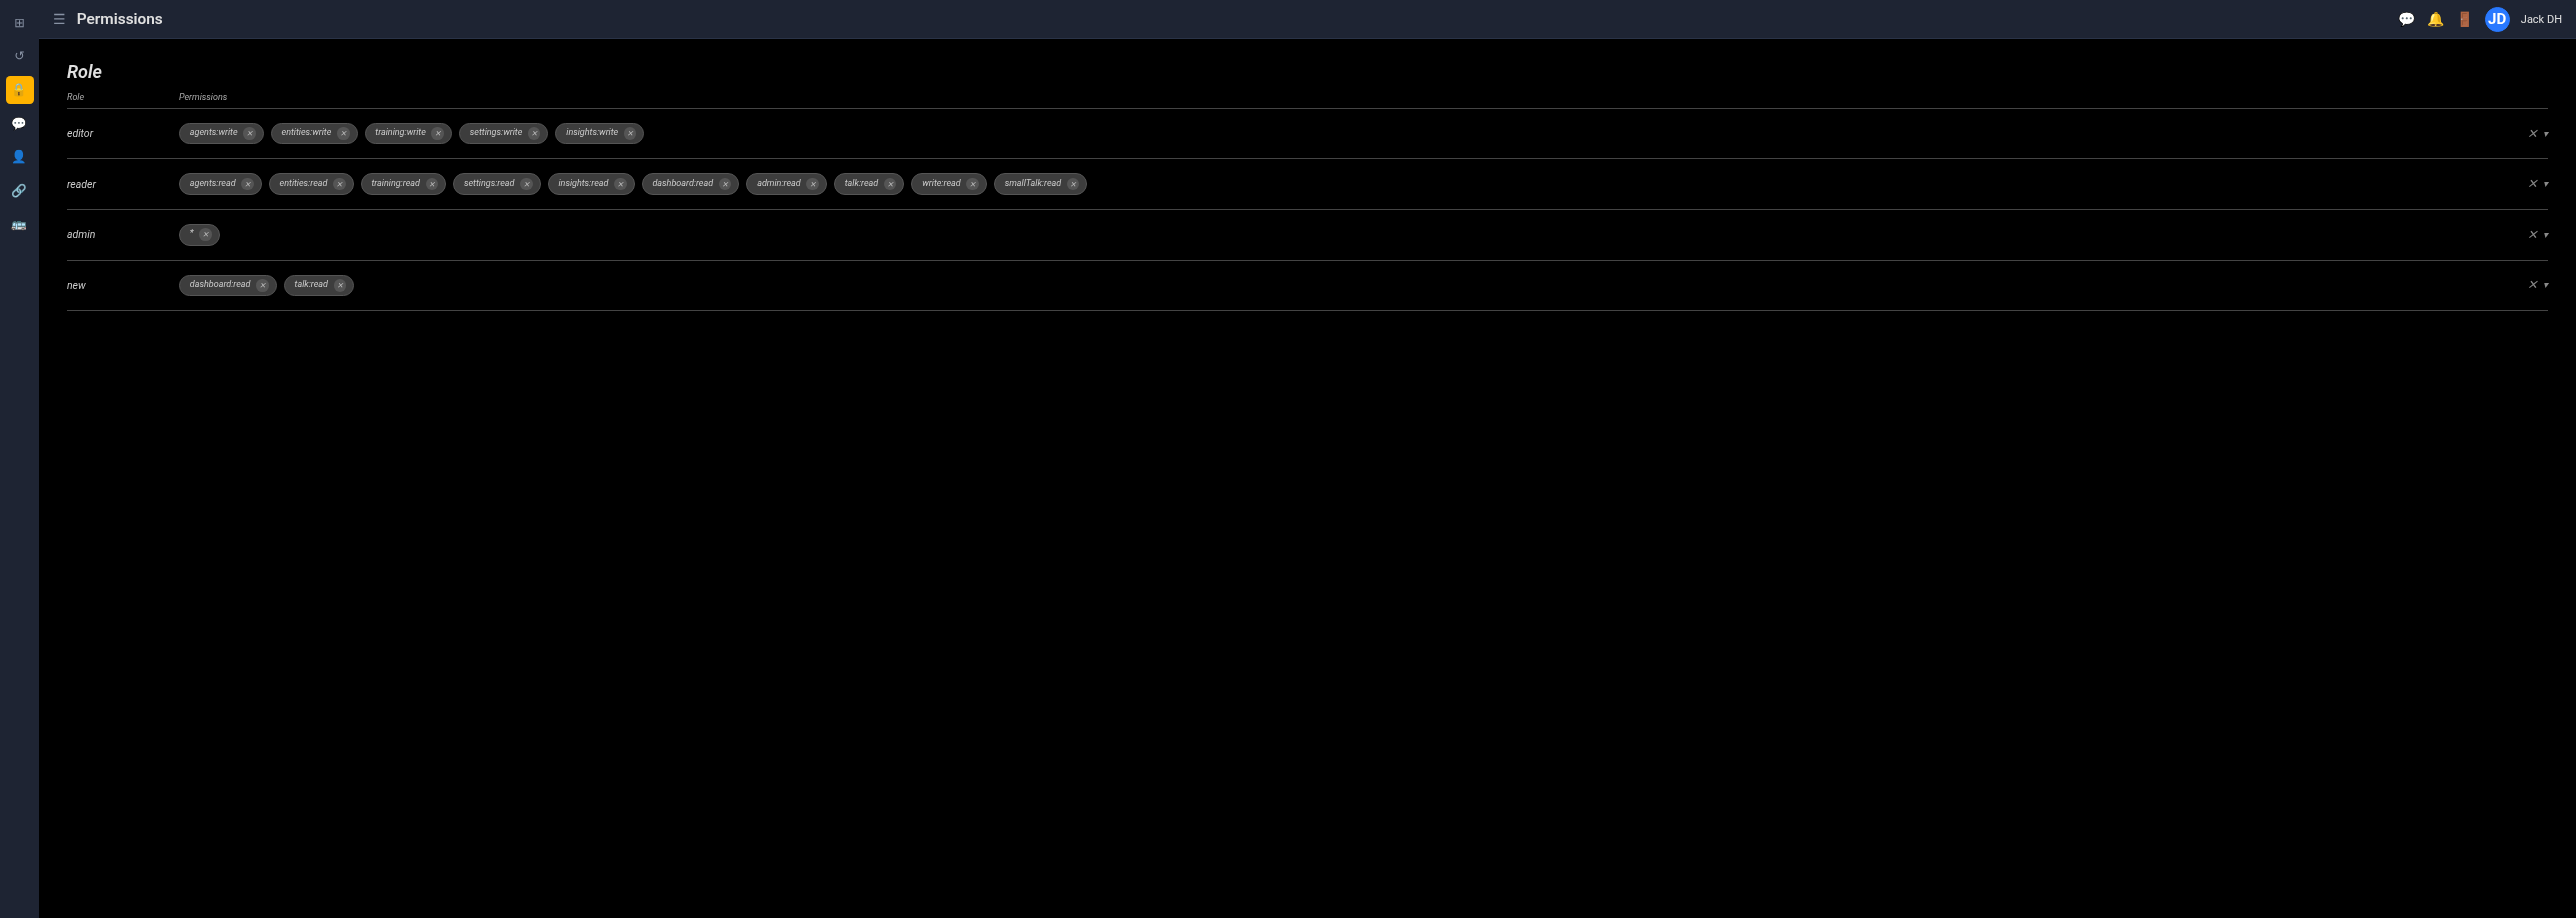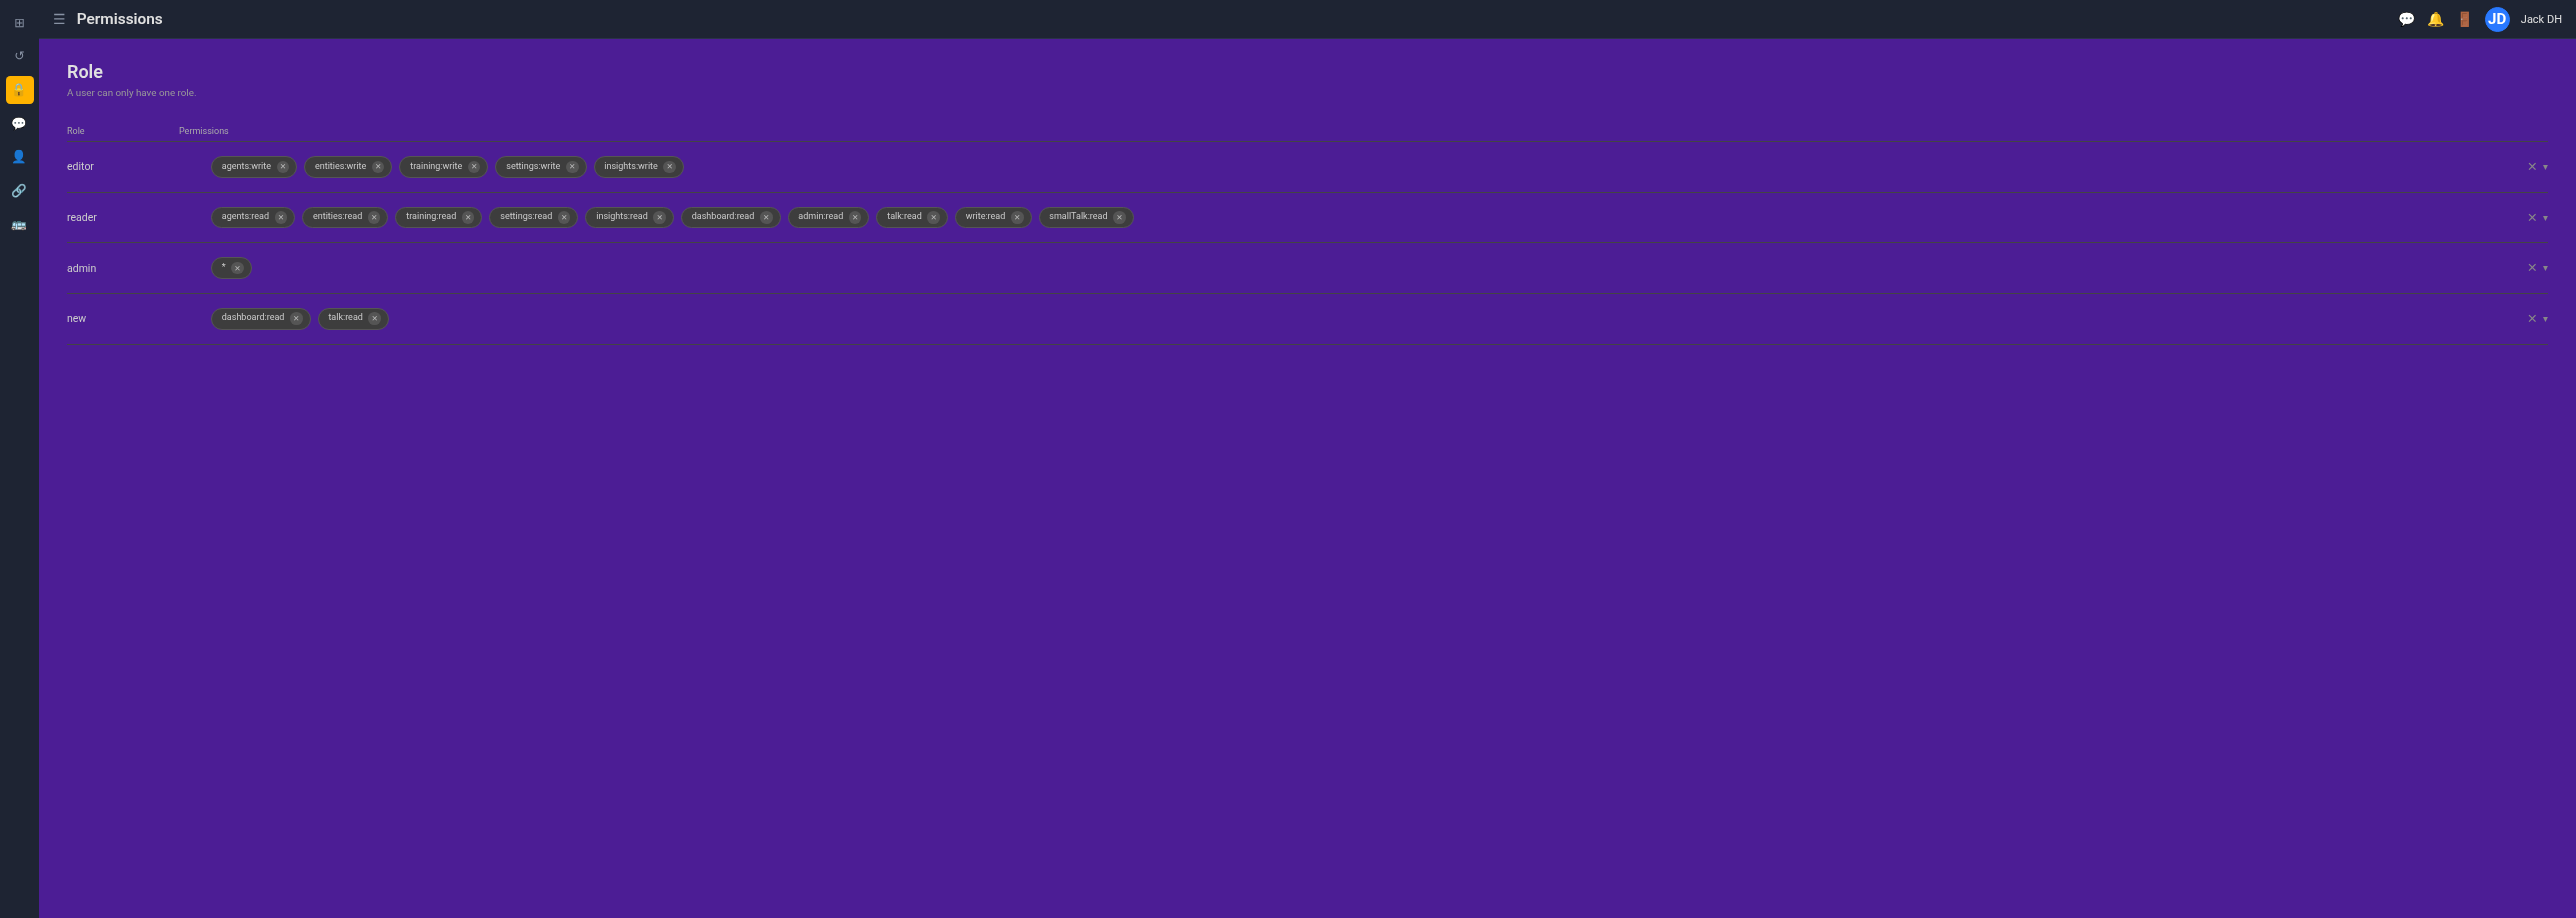--- a/index.html
+++ b/index.html
@@ -95,22 +95,23 @@
     }
     .avatar-name {
       color: #e0e0e0;
       font-size: 11px;
     }
 
     
     .content {
       flex: 1;
       overflow-y: auto;
-      background: #4c1d95;
+      background: #000000;
       padding: 22.4px 28px;
+      font-style: italic;
     }
 
     .section-title {
       font-size: 18px;
       font-weight: 600;
       color: #e0e0e0;
       margin-bottom: 4.2px;
     }
     .section-subtitle {
       font-size: 9.8px;
@@ -136,21 +137,20 @@
       font-size: 9px;
       color: #aaa;
     }
 
     .table-row {
       display: flex;
       align-items: flex-start;
       padding: 14px 0;
       border-bottom: 0.7px solid #444;
       position: relative;
-      gap: 32px;
     }
     .role-name {
       width: 112px;
       flex-shrink: 0;
       font-size: 10.5px;
       color: #ccc;
       padding-top: 4.2px;
     }
     .perms-area {
       flex: 1;
@@ -223,21 +223,20 @@
       <div class="header-action-icon">💬</div>
       <div class="header-action-icon">🔔</div>
       <div class="header-action-icon">🚪</div>
       <div class="avatar-circle">JD</div>
       <div class="avatar-name">Jack DH</div>
     </div>
   </div>
 
   <div class="content">
     <div class="section-title">Role</div>
-    <div class="section-subtitle">A user can only have one role.</div>
 
     <div class="table-header">
       <div class="col-role">Role</div>
       <div class="col-perms">Permissions</div>
     </div>
 
     <div id="table-body">
         <div class="table-row">
           <div class="role-name">editor</div>
           <div class="perms-area">

